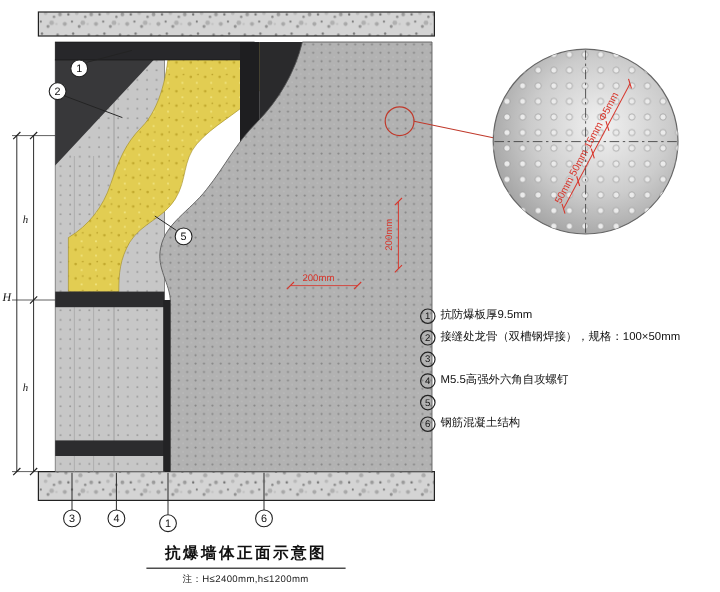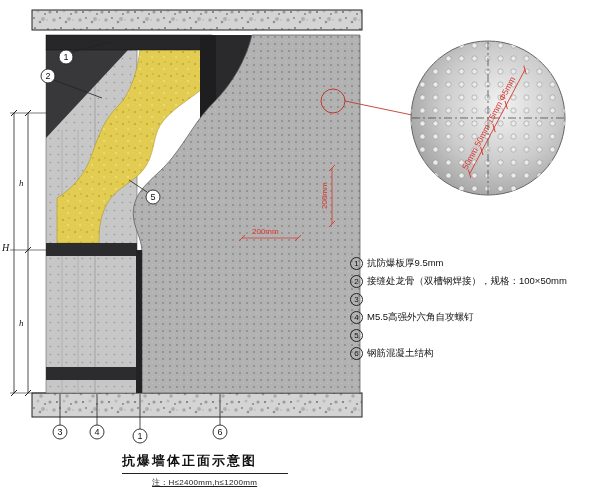--- a/index.html
+++ b/index.html
@@ -15,24 +15,24 @@
   .red-dim-detail{font:8.5px "Liberation Sans",sans-serif;fill:#d8352b;}
 
   
   .legend{position:absolute;left:350px;top:257px;width:248px;}
   .legend-item{display:flex;align-items:flex-start;margin-bottom:5px;white-space:nowrap;
                font-size:9.5px;color:#111;line-height:12px;}
   .lg-num{display:inline-block;width:11px;height:11px;border:1px solid #222;border-radius:50%;
           font-size:8px;line-height:11px;text-align:center;margin-right:4px;flex:0 0 auto;}
 
   
-  .title{position:absolute;left:122px;top:452px;width:166px;text-align:left;
+  .title{position:absolute;left:122px;top:452px;width:166px;text-align:center;
          font-size:13px;font-weight:bold;letter-spacing:2px;color:#111;
          border-bottom:1.5px solid #222;padding-bottom:3px;}
-  .note{position:absolute;left:152px;top:477px;font-size:8px;color:#222;letter-spacing:0.3px;text-decoration:underline;}
+  .note{position:absolute;left:152px;top:477px;font-size:8px;color:#222;letter-spacing:0.3px;}
 </style>
 </head>
 <body>
 
 <div class="stage">
 
   <svg width="600" height="493" viewBox="0 0 600 493">
     <defs>
       <pattern id="granite" width="26" height="26" patternUnits="userSpaceOnUse">
         <rect width="26" height="26" fill="#d4d4d4"></rect>

